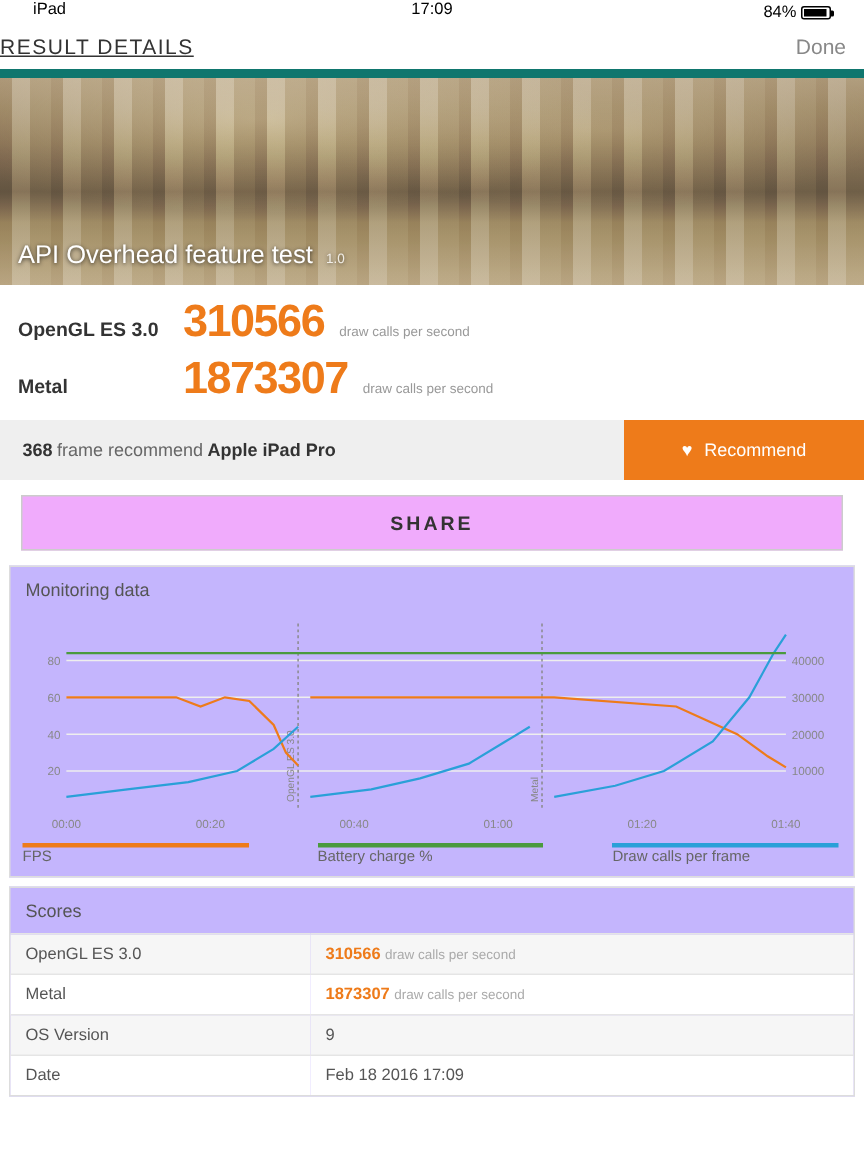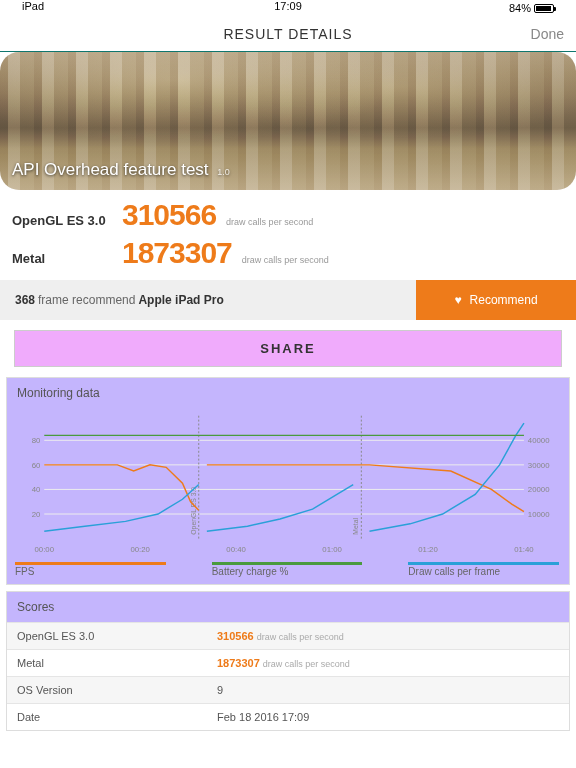--- a/index.html
+++ b/index.html
@@ -1,24 +1,24 @@
 <!DOCTYPE html>
 <html><head>
 <meta charset="utf-8">
 <style>
 * { margin: 0; padding: 0; box-sizing: border-box; }
 body { font-family: -apple-system, "Helvetica Neue", Arial, sans-serif; width: 576px; height: 768px; background: #fff; overflow: hidden; font-size: 13px; color: #333; }
 .status-bar { height: 16px; display: flex; justify-content: space-between; padding: 0 22px; font-size: 11px; color: #000; }
 .status-left { flex: 1; text-align: left; }
 .status-center { flex: 1; text-align: center; }
 .status-right { flex: 1; text-align: right; display: flex; justify-content: flex-end; align-items: center; gap: 3px; }
-.nav-bar { height: 36px; display: flex; align-items: center; justify-content: center; position: relative; border-bottom: 1px solid #0f766e; }
+.nav-bar { height: 36px; display: flex; align-items: center; position: relative; border-bottom: 6px solid #0f766e; text-decoration: underline; }
 .nav-title { font-size: 14px; font-weight: 500; letter-spacing: 1px; color: #333; }
 .nav-done { position: absolute; right: 12px; color: #888; font-size: 14px; }
-.hero { height: 138px; position: relative; background: linear-gradient(180deg,#b8a890 0%, #9b8a6f 30%, #7a6b55 55%, #a89878 70%, #c4b59a 100%); overflow: hidden; border-radius: 19px; }
+.hero { height: 138px; position: relative; background: linear-gradient(180deg,#b8a890 0%, #9b8a6f 30%, #7a6b55 55%, #a89878 70%, #c4b59a 100%); overflow: hidden; }
 .hero::before { content:""; position:absolute; inset:0; background:
   repeating-linear-gradient(90deg, rgba(60,50,40,.35) 0 8px, rgba(180,170,150,.25) 8px 20px, rgba(90,80,60,.3) 20px 34px),
   radial-gradient(ellipse at 30% 20%, rgba(230,220,200,.6), transparent 40%),
   radial-gradient(ellipse at 70% 25%, rgba(210,200,180,.5), transparent 35%);
   mix-blend-mode: overlay; }
 .hero-title { position: absolute; left: 12px; bottom: 10px; color: #fff; font-size: 17px; font-weight: 500; text-shadow: 0 1px 3px rgba(0,0,0,.7); }
 .hero-ver { font-size: 9px; opacity: .8; margin-left: 4px; }
 .scores-top { background: #fff; padding: 6px 12px 8px; }
 .score-row { display: flex; align-items: baseline; gap: 10px; padding: 2px 0; }
 .score-label { font-size: 13px; font-weight: 600; color: #333; width: 100px; }

